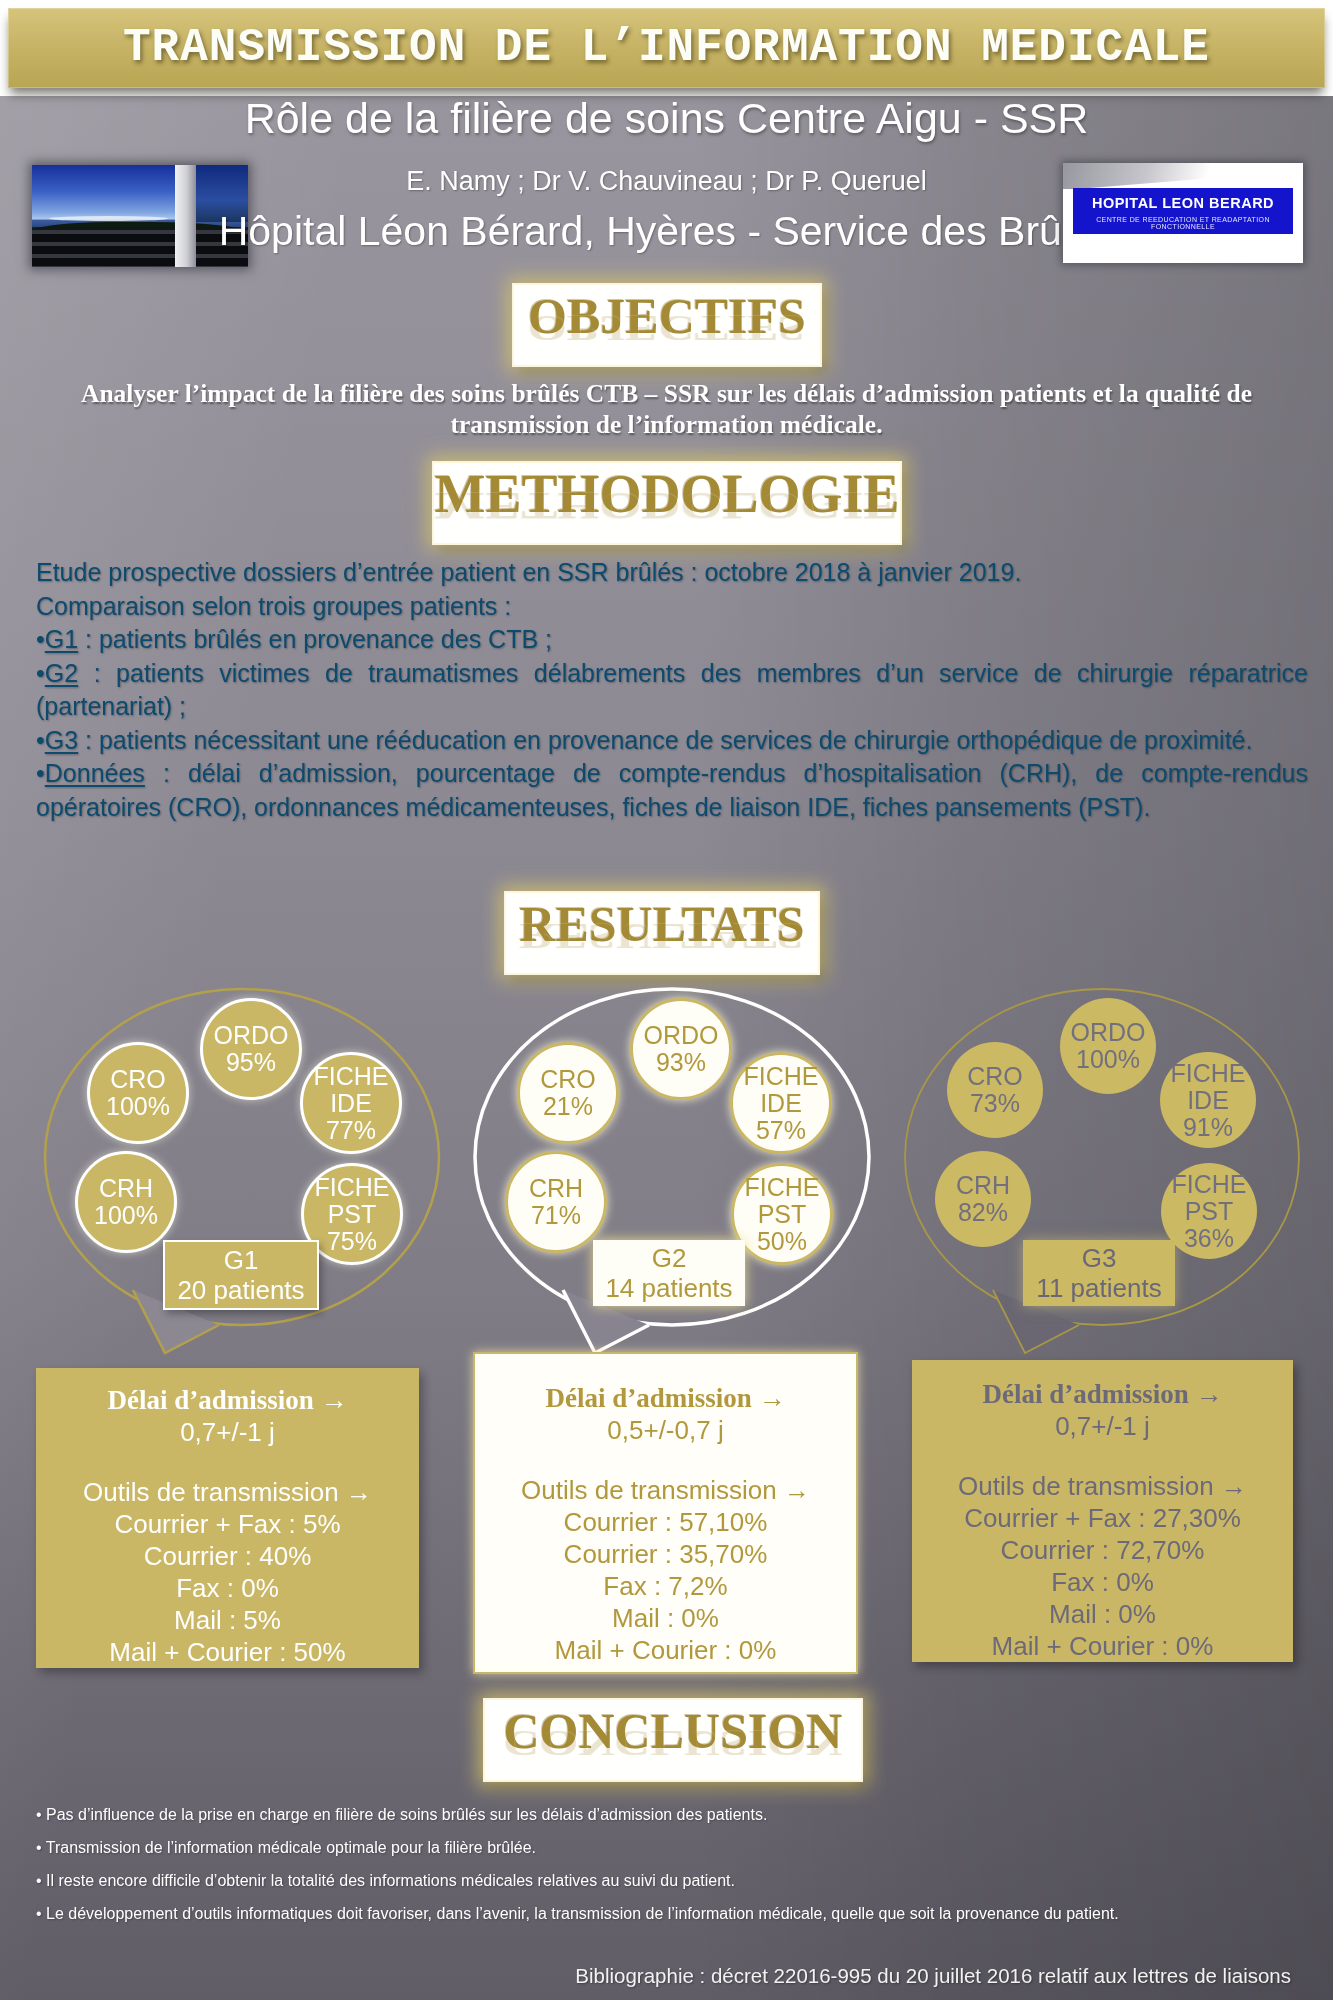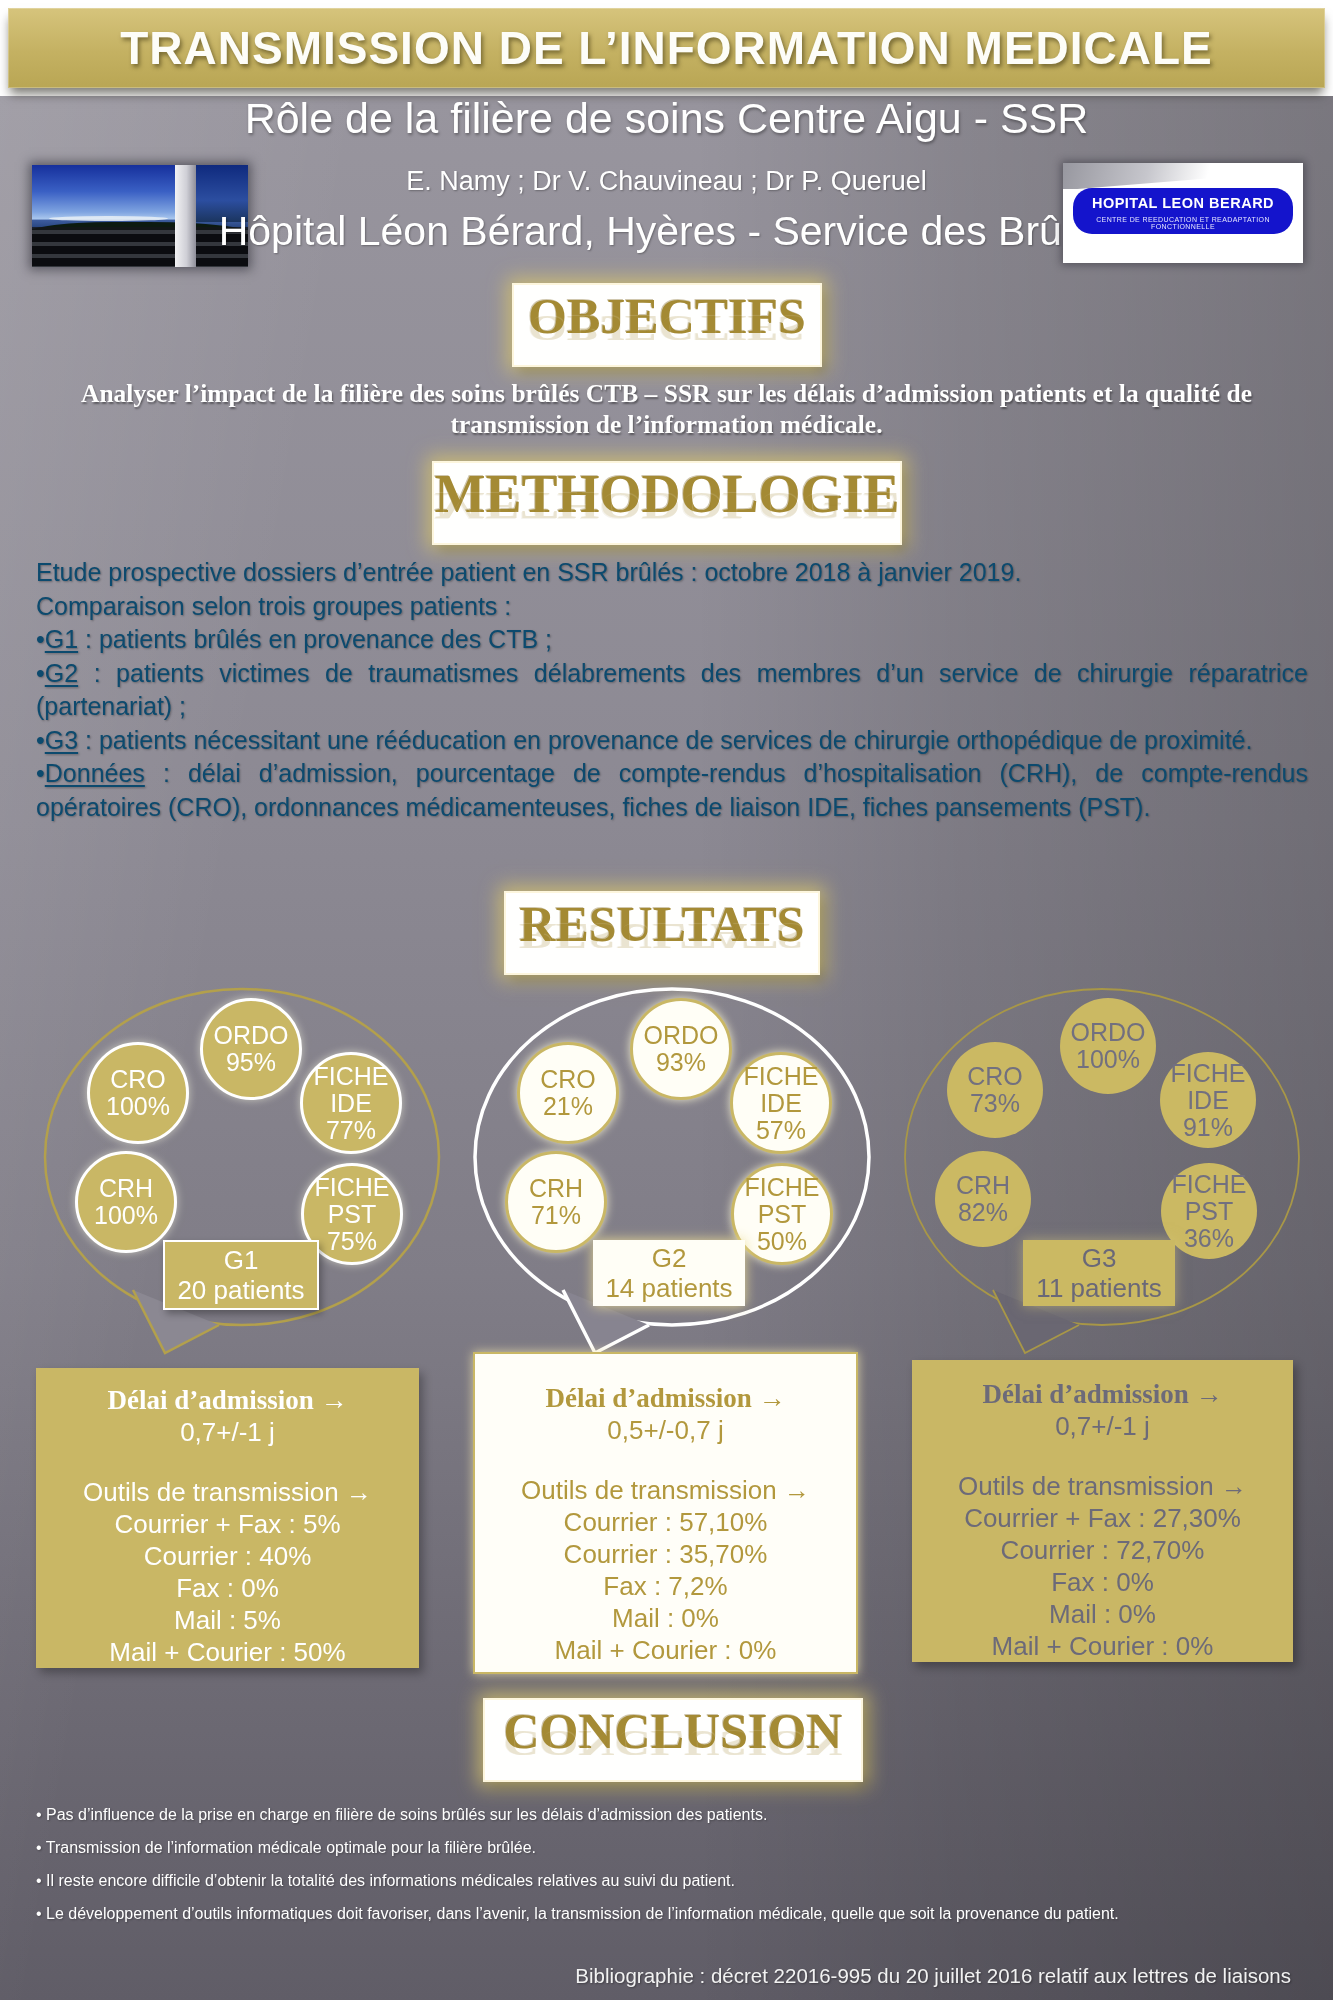--- a/index.html
+++ b/index.html
@@ -11,21 +11,21 @@
     background:
       linear-gradient(100deg, rgba(255,255,255,.10) 0%, rgba(255,255,255,0) 22%),
       linear-gradient(to right, rgba(0,0,0,0) 52%, rgba(0,0,0,.10) 72%, rgba(0,0,0,.20) 100%),
       linear-gradient(to bottom, #98959e 0%, #8c8993 38%, #807d87 62%, #6e6b75 82%, #605d67 100%);}
 
   
   .goldbar{position:absolute;left:8px;top:8px;width:1317px;height:80px;
     background:linear-gradient(to bottom,#d6c47c,#c4b162 55%,#b9a654);
     box-shadow:0 8px 10px -2px rgba(20,18,8,.55), inset 0 0 0 1px rgba(255,255,255,.25);}
   .title{width:100%;line-height:80px;text-align:center;white-space:nowrap;
-    font-family:Liberation Sans, sans-serif;font-weight:700;font-size:46px;letter-spacing:1px;
+    font-family:Liberation Mono, monospace;font-weight:700;font-size:46px;letter-spacing:1px;
     color:#fdfdf8;text-shadow:2px 3px 4px rgba(70,60,20,.6);border-radius:31px;}
 
   .subtitle{position:absolute;top:94px;left:0;width:100%;text-align:center;color:#fff;
     font-size:43px;font-weight:400;text-shadow:1px 2px 3px rgba(0,0,0,.35);}
   .authors{position:absolute;top:166px;left:0;width:100%;text-align:center;color:#fff;
     font-size:27px;text-shadow:1px 1px 2px rgba(0,0,0,.3);}
   .affiliation{position:absolute;top:208px;left:0;width:100%;text-align:center;color:#fff;
     font-size:41px;text-shadow:1px 1px 2px rgba(0,0,0,.3);}
 
   
@@ -46,21 +46,21 @@
   .ph-rightsky{position:absolute;left:76%;right:0;top:0;height:56%;
     background:linear-gradient(to bottom,#0f2a7e,#2c4ea0 62%,#1b355f);}
 
   
   .logo{position:absolute;left:1063px;top:163px;width:240px;height:100px;background:#fff;
     box-shadow:0 0 8px 2px rgba(20,20,30,.4);}
   .logo-diag{position:absolute;top:0;left:0;right:0;height:26px;
     background:linear-gradient(105deg,#97979f 0%,#c6c6cc 35%,#fff 60%);
     clip-path:polygon(0 0,100% 0,100% 30%,6% 100%,0 100%);}
   .logo-band{position:absolute;left:4%;right:4%;top:25px;height:46px;background:#1414cc;
-    color:#fff;text-align:center;border-radius:19px;}
+    color:#fff;text-align:center;}
   .logo-l1{font-size:14.5px;font-weight:700;letter-spacing:.5px;margin-top:7px;}
   .logo-l2{font-size:7px;margin-top:5px;letter-spacing:.4px;color:#e6e6ff;}
 
   
   .hbox{position:absolute;height:80px;background:#fffffe;overflow:hidden;
     box-shadow:0 0 0 2px #fdf6dd, 0 0 18px 7px rgba(214,195,110,.8), 5px 7px 10px rgba(0,0,0,.35);}
   .htext,.hrefl{position:absolute;left:0;right:0;text-align:center;
     font-family:"Liberation Serif",serif;font-weight:700;color:#a48a34;
     text-shadow:1px 1px 1px rgba(255,255,255,.6), -1px -1px 0 rgba(120,95,25,.35);}
   .htext{top:0;line-height:62px;font-size:50px;}

